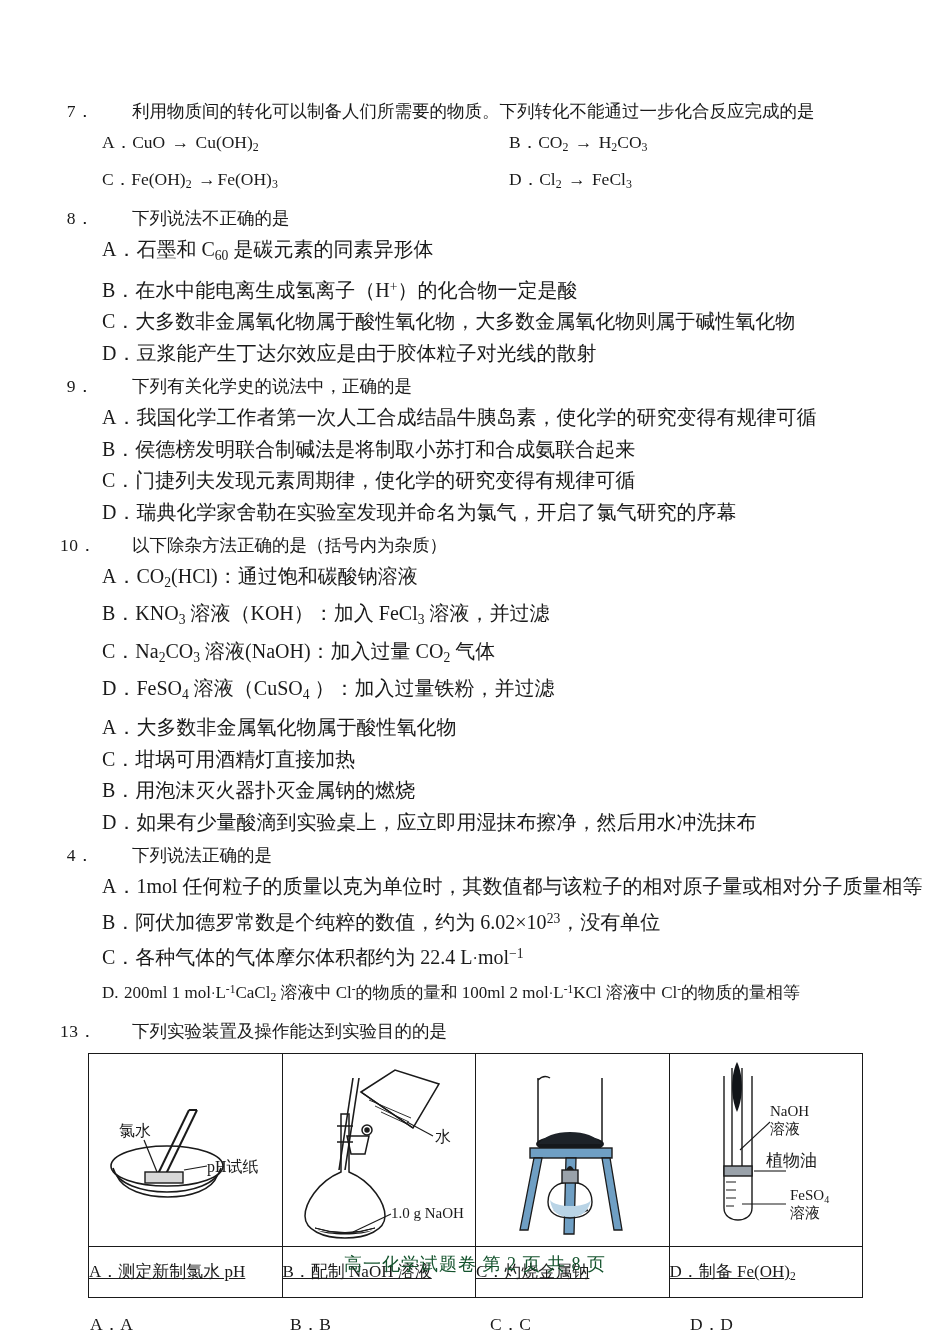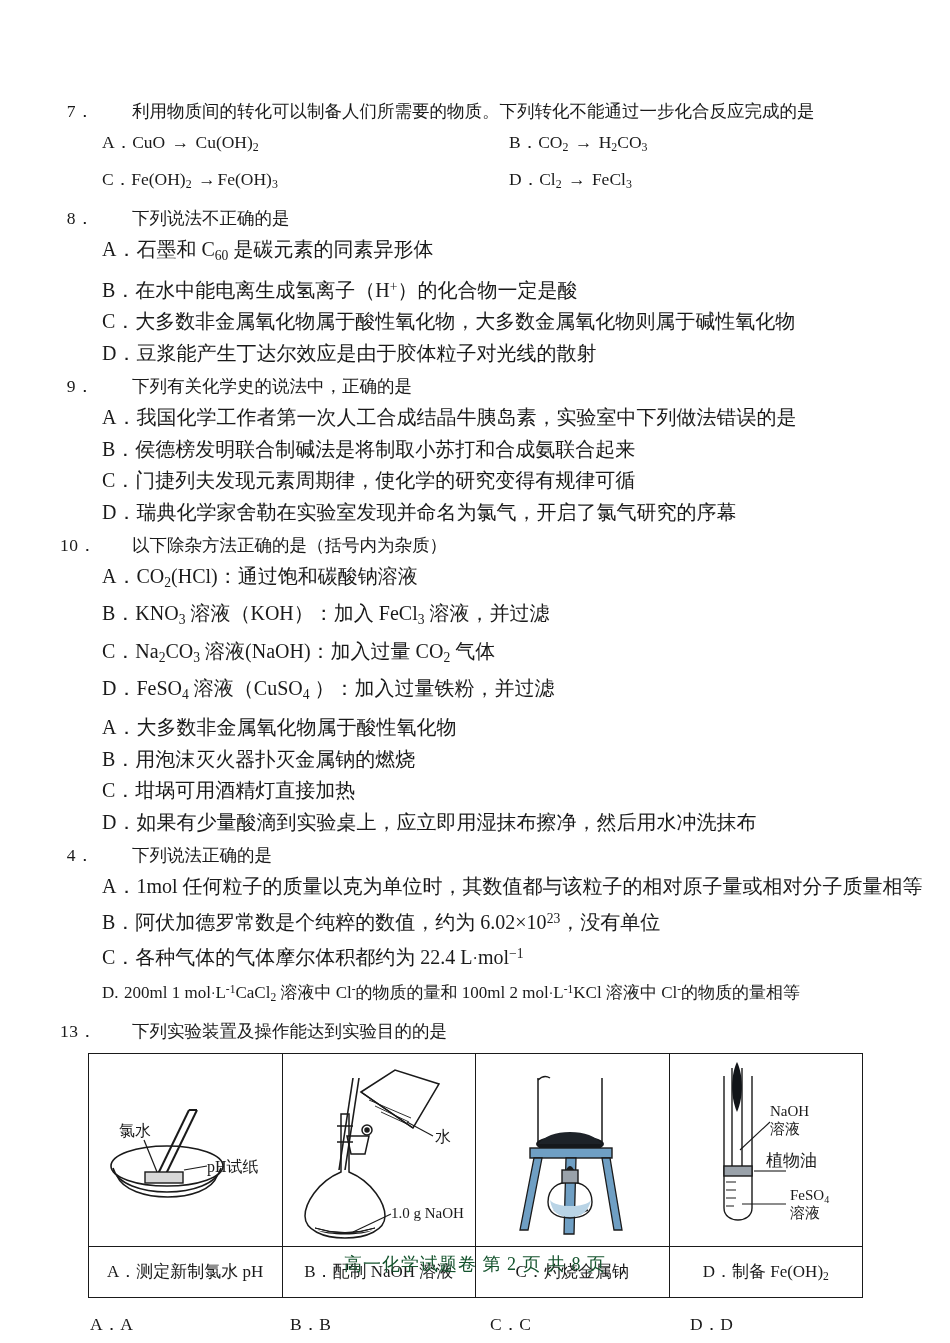--- a/index.html
+++ b/index.html
@@ -87,23 +87,24 @@
     table-layout: fixed;
   }
   .exp-table td {
     border: 1.6px solid #1a1a1a;
     padding: 0;
     vertical-align: middle;
   }
   .fig-cell { height: 192px; position: relative; }
   .lbl-cell {
     height: 50px;
-    text-align: center;
+    text-align: left;
     font-size: 17px;
     white-space: nowrap;
+    text-decoration: underline;
   }
   .figwrap {
     position: relative;
     width: 100%;
     height: 192px;
   }
   .figwrap svg { display: block; margin: 0 auto; }
 
   
   .ans-line {
@@ -173,21 +174,21 @@
         <div class="opt"><span class="opt-lbl">D．</span><span>豆浆能产生丁达尔效应是由于胶体粒子对光线的散射</span></div>
       </div>
     </div>
 
     <div class="q">
       <div class="q-stem">
         <span class="q-num">9．</span>
         <span class="q-stem-text">下列有关化学史的说法中，正确的是</span>
       </div>
       <div class="opts">
-        <div class="opt"><span class="opt-lbl">A．</span><span>我国化学工作者第一次人工合成结晶牛胰岛素，实验室中下列做法错误的是</span></div>
+        <div class="opt"><span class="opt-lbl">A．</span><span>我国化学工作者第一次人工合成结晶牛胰岛素，使化学的研究变得有规律可循</span></div>
         <div class="opt"><span class="opt-lbl">B．</span><span>侯德榜发明联合制碱法是将制取小苏打和合成氨联合起来</span></div>
         <div class="opt"><span class="opt-lbl">C．</span><span>门捷列夫发现元素周期律，使化学的研究变得有规律可循</span></div>
         <div class="opt"><span class="opt-lbl">D．</span><span>瑞典化学家舍勒在实验室发现并命名为氯气，开启了氯气研究的序幕</span></div>
       </div>
     </div>
 
     <div class="q">
       <div class="q-stem">
         <span class="q-num wide">10．</span>
         <span class="q-stem-text">以下除杂方法正确的是（括号内为杂质）</span>
@@ -196,22 +197,22 @@
         <div class="opt"><span class="opt-lbl">A．</span><span>CO<sub>2</sub>(HCl)：通过饱和碳酸钠溶液</span></div>
         <div class="opt"><span class="opt-lbl">B．</span><span>KNO<sub>3</sub> 溶液（KOH）：加入 FeCl<sub>3</sub> 溶液，并过滤</span></div>
         <div class="opt"><span class="opt-lbl">C．</span><span>Na<sub>2</sub>CO<sub>3</sub> 溶液(NaOH)：加入过量 CO<sub>2</sub> 气体</span></div>
         <div class="opt"><span class="opt-lbl">D．</span><span>FeSO<sub>4</sub> 溶液（CuSO<sub>4</sub> ）：加入过量铁粉，并过滤</span></div>
       </div>
     </div>
 
     <div class="q">
       <div class="opts">
         <div class="opt"><span class="opt-lbl">A．</span><span>大多数非金属氧化物属于酸性氧化物</span></div>
+        <div class="opt"><span class="opt-lbl">C．</span><span>坩埚可用酒精灯直接加热</span></div>
         <div class="opt"><span class="opt-lbl">B．</span><span>用泡沫灭火器扑灭金属钠的燃烧</span></div>
-        <div class="opt"><span class="opt-lbl">C．</span><span>坩埚可用酒精灯直接加热</span></div>
         <div class="opt"><span class="opt-lbl">D．</span><span>如果有少量酸滴到实验桌上，应立即用湿抹布擦净，然后用水冲洗抹布</span></div>
       </div>
     </div>
 
     <div class="q">
       <div class="q-stem">
         <span class="q-num wide">4．</span>
         <span class="q-stem-text">下列说法正确的是</span>
       </div>
       <div class="opts">

